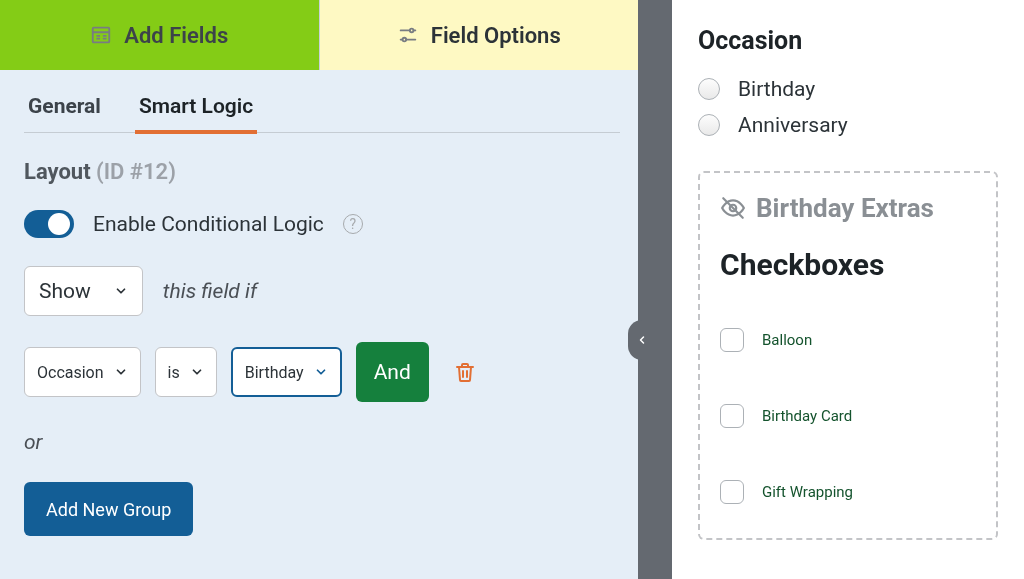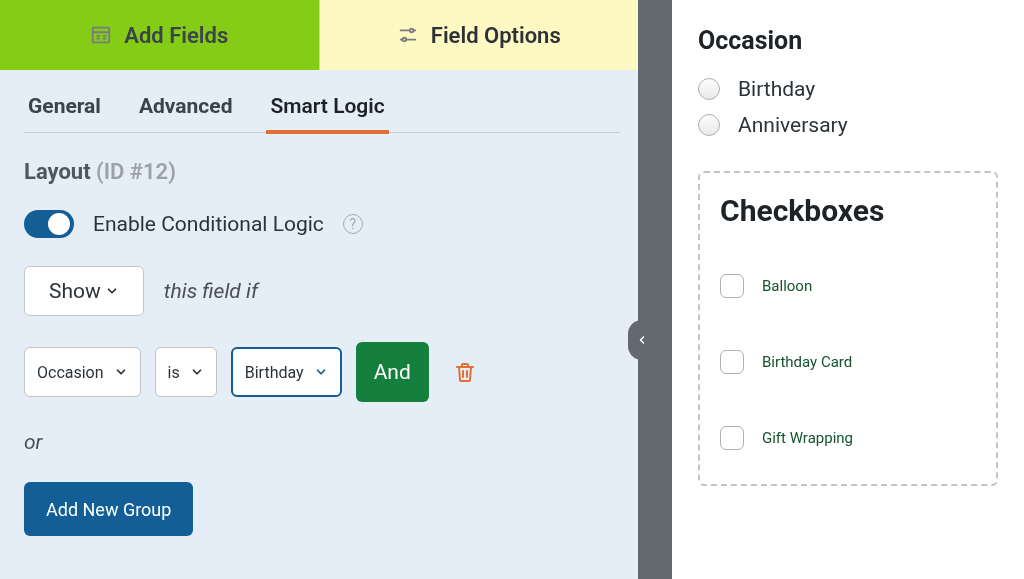--- a/index.html
+++ b/index.html
@@ -19,21 +19,21 @@
   .section { padding:26px 24px 0 24px; }
   .layout-head { font-size:22px; font-weight:700; color:#50575e; }
   .layout-head .grey { color:#9ca1a8; font-weight:600; }
 
   .toggle-row { display:flex; align-items:center; gap:19px; margin-top:26px; font-size:21px; color:#2c3338;text-align:right; }
   .toggle { width:50px; height:28px; background:#135e96; border-radius:14px; position:relative; cursor:pointer; }
   .toggle::after { content:""; position:absolute; top:3px; right:4px; width:22px; height:22px; background:#fff; border-radius:50%; }
   .help { width:20px; height:20px; border:1.5px solid #a7aaad; border-radius:50%; display:flex; align-items:center; justify-content:center; font-size:14px; color:#a7aaad; }
 
   .cond-row { display:flex; align-items:center; gap:20px; margin-top:28px; font-size:21px; }
-  .sel { background:#fff; border:1.5px solid #c3c4c7; border-radius:6px; height:50px; display:flex; align-items:center; padding:0 24px; gap:4px; cursor:pointer; color:#2c3338; }
+  .sel { background:#fff; border:1.5px solid #c3c4c7; border-radius:6px; height:50px; display:flex; align-items:center; padding:0 14px; gap:23px; cursor:pointer; color:#2c3338; }
   .sel.sm { padding:0 12px; gap:10px; }
   .sel .chev { width:14px; height:14px; }
   .ital { font-style:italic; color:#4a4f55; }
 
   .rule-row { display:flex; align-items:center; gap:14px; margin-top:26px; }
   .sel.active { border:2.5px solid #135e96; }
   .btn-and { background:#15803d; color:#fff; border-radius:6px; height:60px; padding:0 18px; display:flex; align-items:center; font-size:21px; cursor:pointer; }
   .trash { width:24px; height:24px; color:#e26f34; cursor:pointer; margin-left:10px; }
 
   .or { margin-top:28px; font-size:21px; font-style:italic; color:#4a4f55; }
@@ -105,21 +105,20 @@
     <div class="top-tab options">
       <svg class="ico">
           <use href="#sliders"></use>
         </svg>
       <span>Field Options</span>
     </div>
   </div>
 
   <div class="sub-tabs">
     <div class="sub-tab">General</div>
-    <div class="sub-tab">Advanced</div>
     <div class="sub-tab active">Smart Logic</div>
   </div>
 
   <div class="section">
     <div class="layout-head">
       <span>Layout</span>
       <span class="grey">(ID #12)</span>
     </div>
 
     <div class="toggle-row">
@@ -182,20 +181,26 @@
   <div class="r-radio-row">
     <span class="radio"></span>
     <span>Birthday</span>
   </div>
   <div class="r-radio-row">
     <span class="radio"></span>
     <span>Anniversary</span>
   </div>
 
   <div class="preview-box">
+    <div class="be-head">
+      <svg class="eye-off">
+          <use href="#eye-off"></use>
+        </svg>
+      <span>Birthday Extras</span>
+    </div>
     <div class="cb-title">Checkboxes</div>
     <div class="r-check-row">
       <span class="cbox"></span>
       <span>Balloon</span>
     </div>
     <div class="r-check-row">
       <span class="cbox"></span>
       <span>Birthday Card</span>
     </div>
     <div class="r-check-row">

